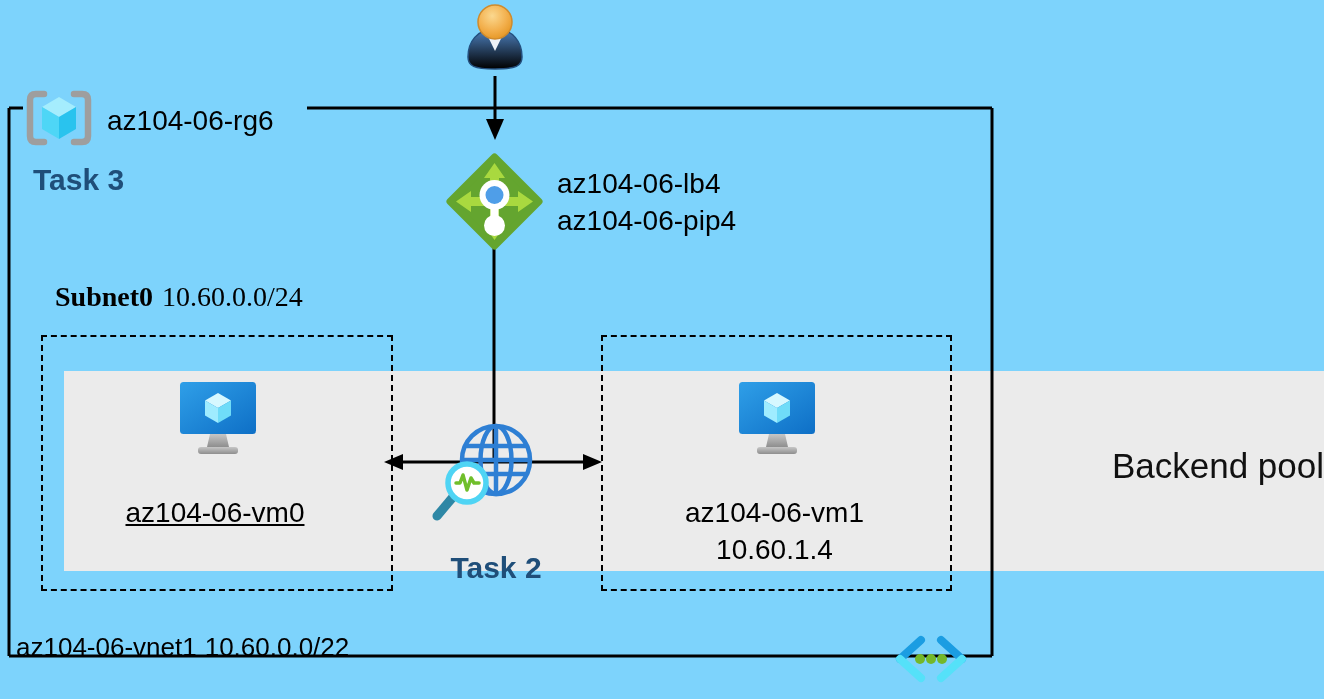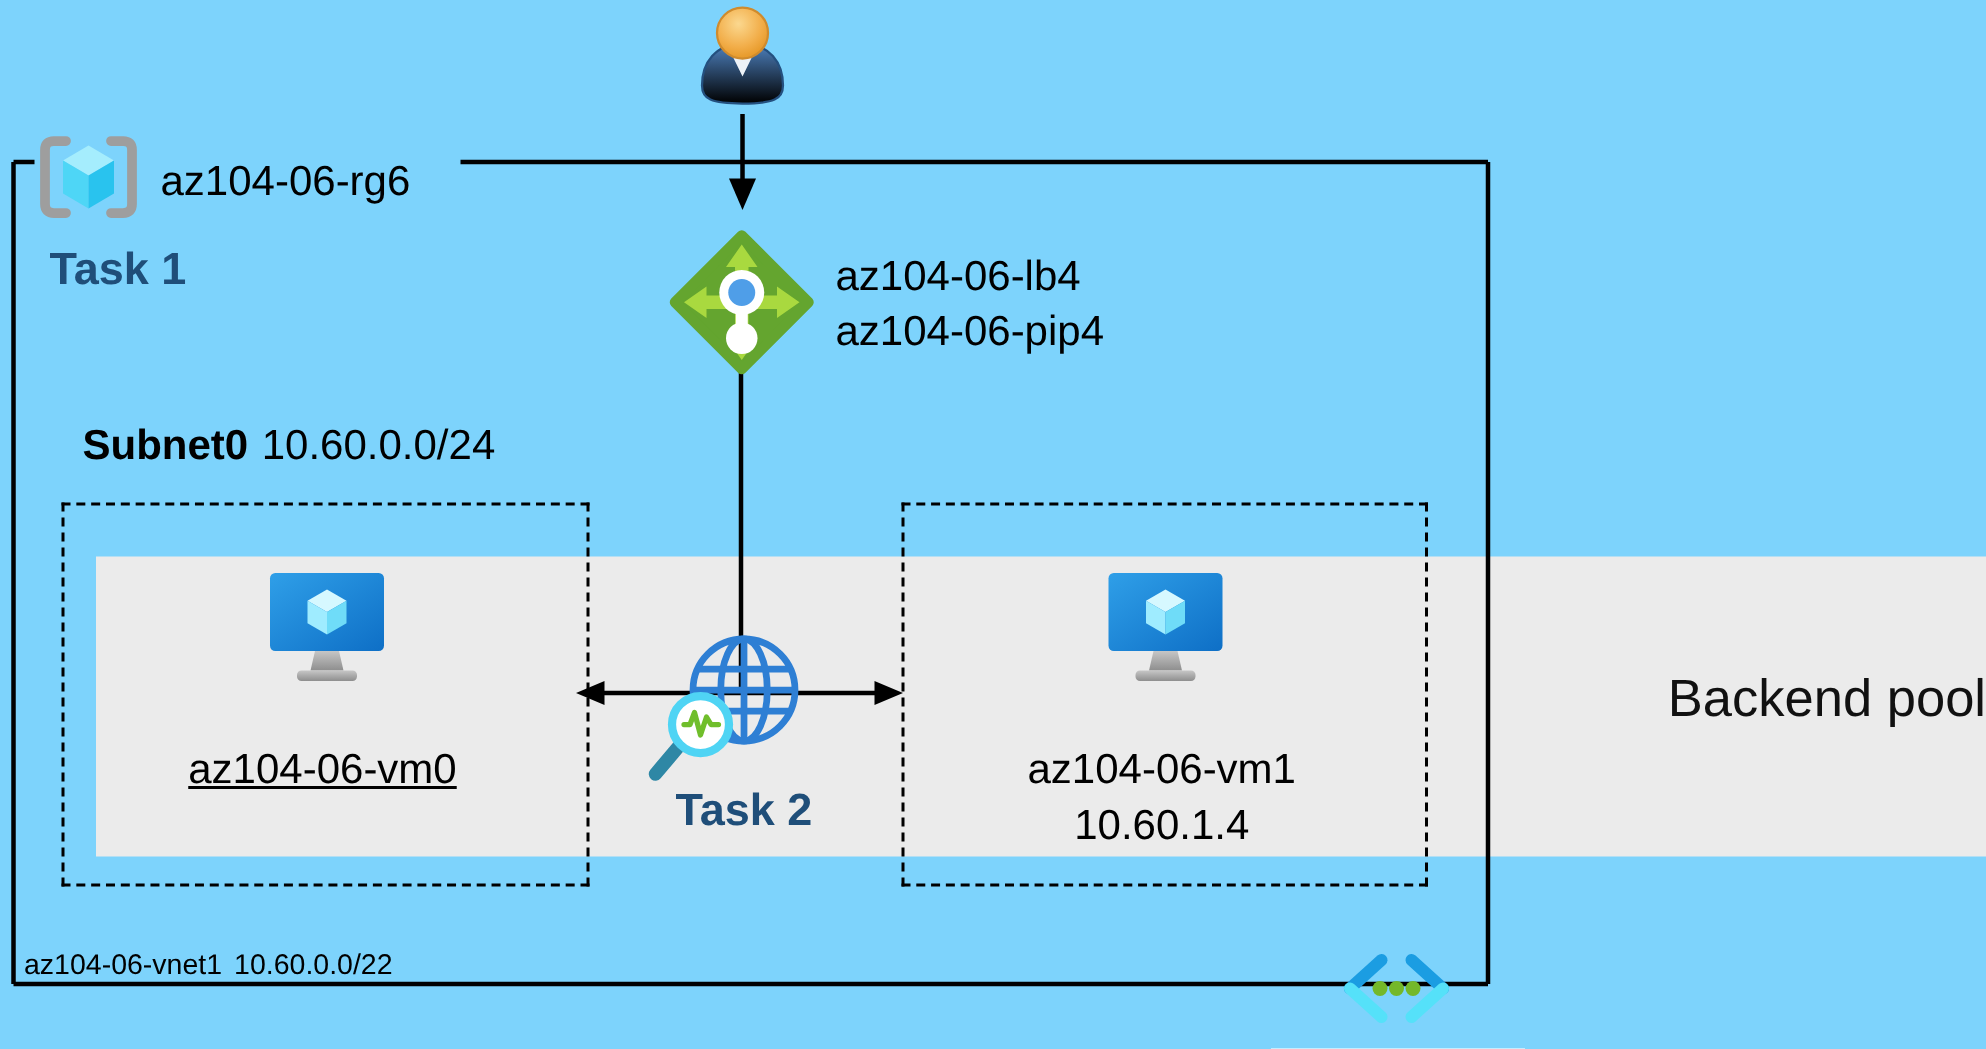--- a/index.html
+++ b/index.html
@@ -33,32 +33,32 @@
   #vm0-icon{left:177px;top:380px;}
   #vm1-icon{left:736px;top:380px;}
   #globe-icon{left:425px;top:418px;}
   #vnet-icon{left:893px;top:634px;}
   
   .txt{z-index:3;white-space:nowrap;line-height:1.15;}
   #rg-label{left:107px;top:105px;font-size:28px;}
   #task1-label{left:33px;top:163px;font-size:30px;font-weight:bold;color:#1f4e79;}
   #lb-name{left:557px;top:168px;font-size:28px;}
   #lb-pip{left:557px;top:205px;font-size:28px;}
-  .subnet-label{font-size:28px;}
+  .subnet-label{font-size:28px;font-family:Liberation Serif, serif;}
   .subnet-label .sname{font-weight:bold;margin-right:9px;}
   #subnet0-label{left:55px;top:281px;}
   #subnet1-label{left:619px;top:281px;}
   .vm-label{font-size:28px;text-align:center;}
   #vm0-name{left:41px;top:497px;width:348px;text-decoration:underline;}
   #vm0-ip{left:41px;top:534px;width:348px;}
   #vm1-name{left:601px;top:497px;width:347px;}
   #vm1-ip{left:601px;top:534px;width:347px;}
-  #task2-label{left:396px;top:524px;width:200px;text-align:center;font-size:30px;font-weight:bold;color:#1f4e79;}
+  #task2-label{left:396px;top:551px;width:200px;text-align:center;font-size:30px;font-weight:bold;color:#1f4e79;}
   #backend-pool-label{left:992px;top:446px;width:332px;text-align:right;font-size:35px;color:#111;}
-  #vnet-label{left:16px;top:633px;font-size:19px;}
+  #vnet-label{left:16px;top:633px;font-size:26px;}
   #vnet-label .vcidr{margin-left:8px;}
 </style>
 </head>
 <body>
 
 <div id="canvas">
 
   <div class="abs" id="band"></div>
 
   <svg class="abs" id="linework" viewBox="0 0 1324 699">
@@ -184,21 +184,21 @@
       <line x1="69" y1="25" x2="48" y2="44" stroke="#55e1f9"></line>
     </g>
     <g fill="#74b82a">
       <circle cx="27" cy="25" r="5"></circle>
       <circle cx="38" cy="25" r="5"></circle>
       <circle cx="49" cy="25" r="5"></circle>
     </g>
   </svg>
 
   <div class="abs txt" id="rg-label">az104-06-rg6</div>
-  <div class="abs txt" id="task1-label">Task 1</div>
+  <div class="abs txt" id="task1-label">Task 3</div>
 
   <div class="abs txt" id="lb-name">az104-06-lb4</div>
   <div class="abs txt" id="lb-pip">az104-06-pip4</div>
 
   <div class="abs txt subnet-label" id="subnet0-label">
     <span class="sname">Subnet0</span><span>10.60.0.0/24</span>
   </div>
 
   <div class="abs txt vm-label" id="vm0-name">az104-06-vm0</div>
   <div class="abs txt vm-label" id="vm1-name">az104-06-vm1</div>

